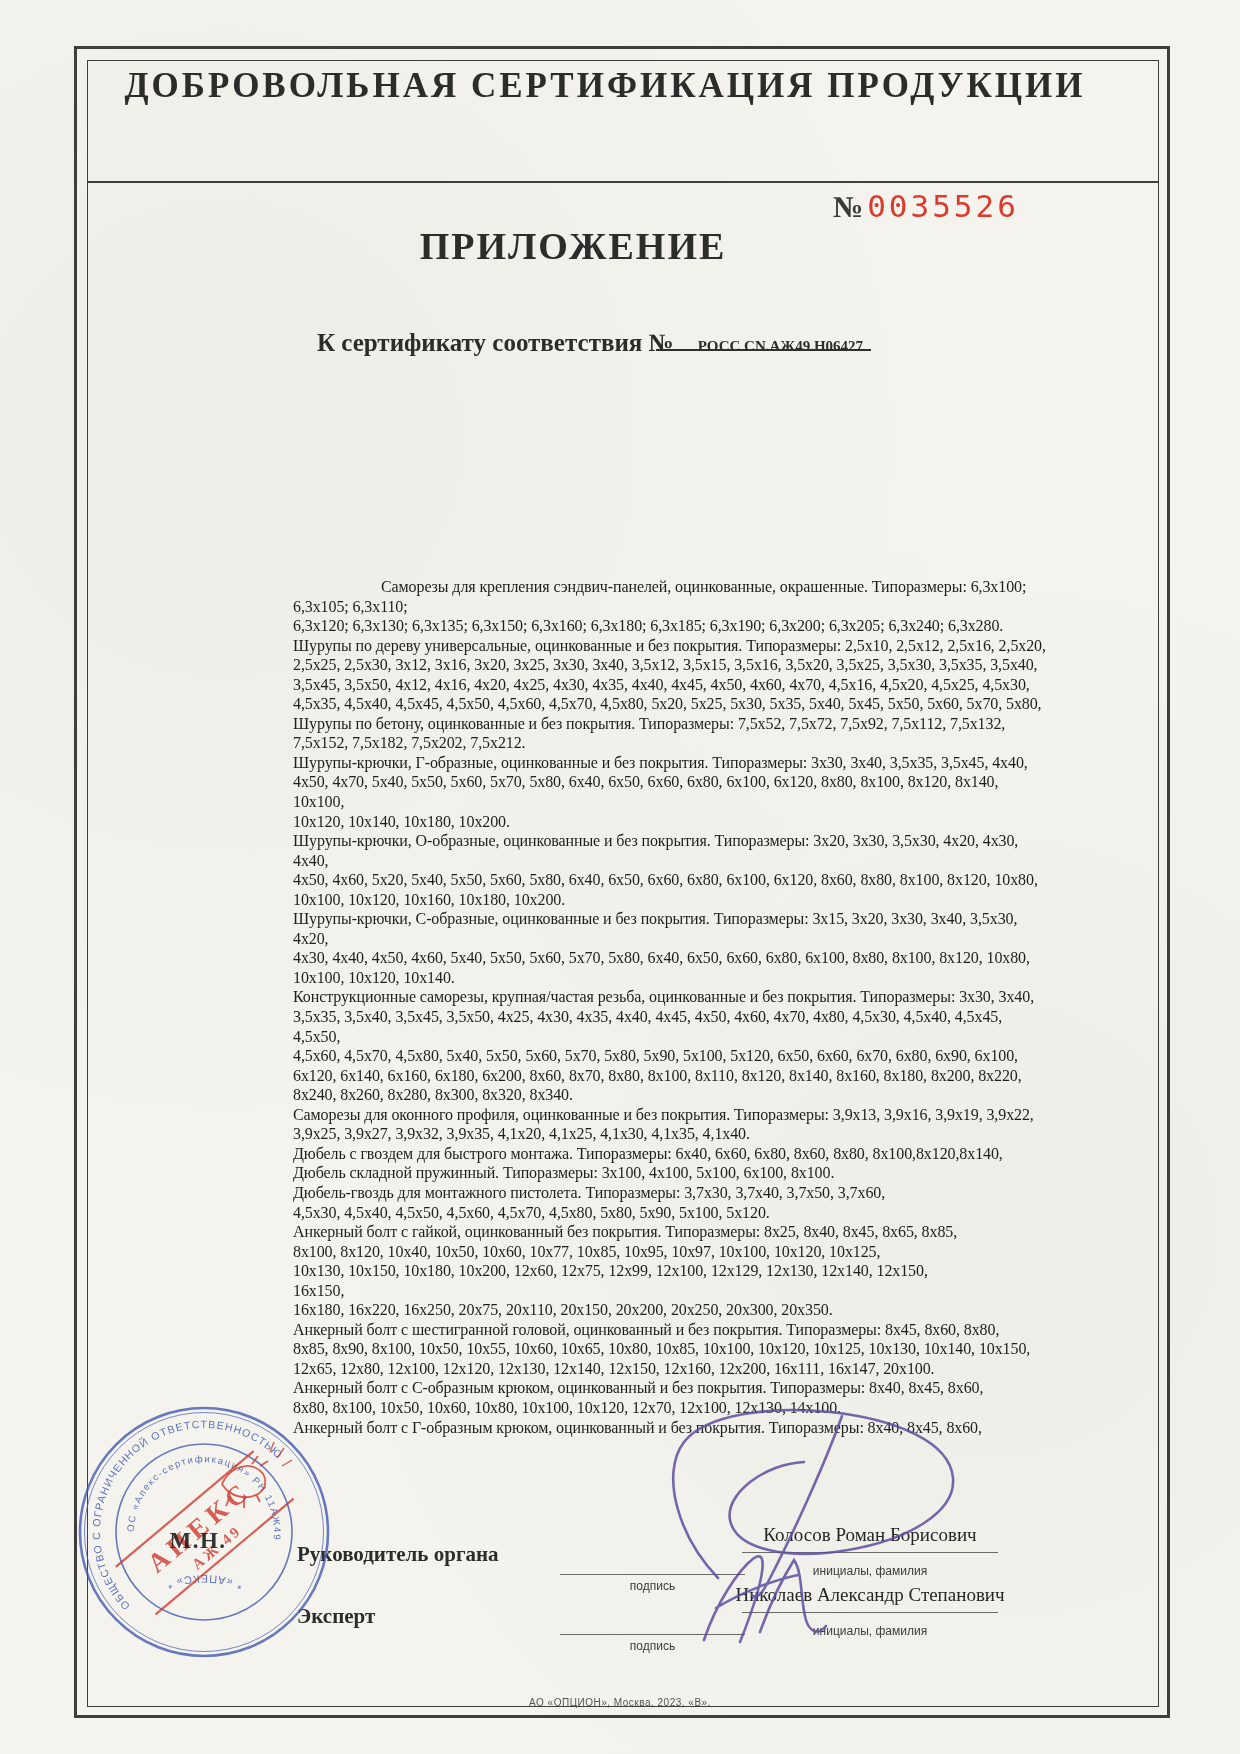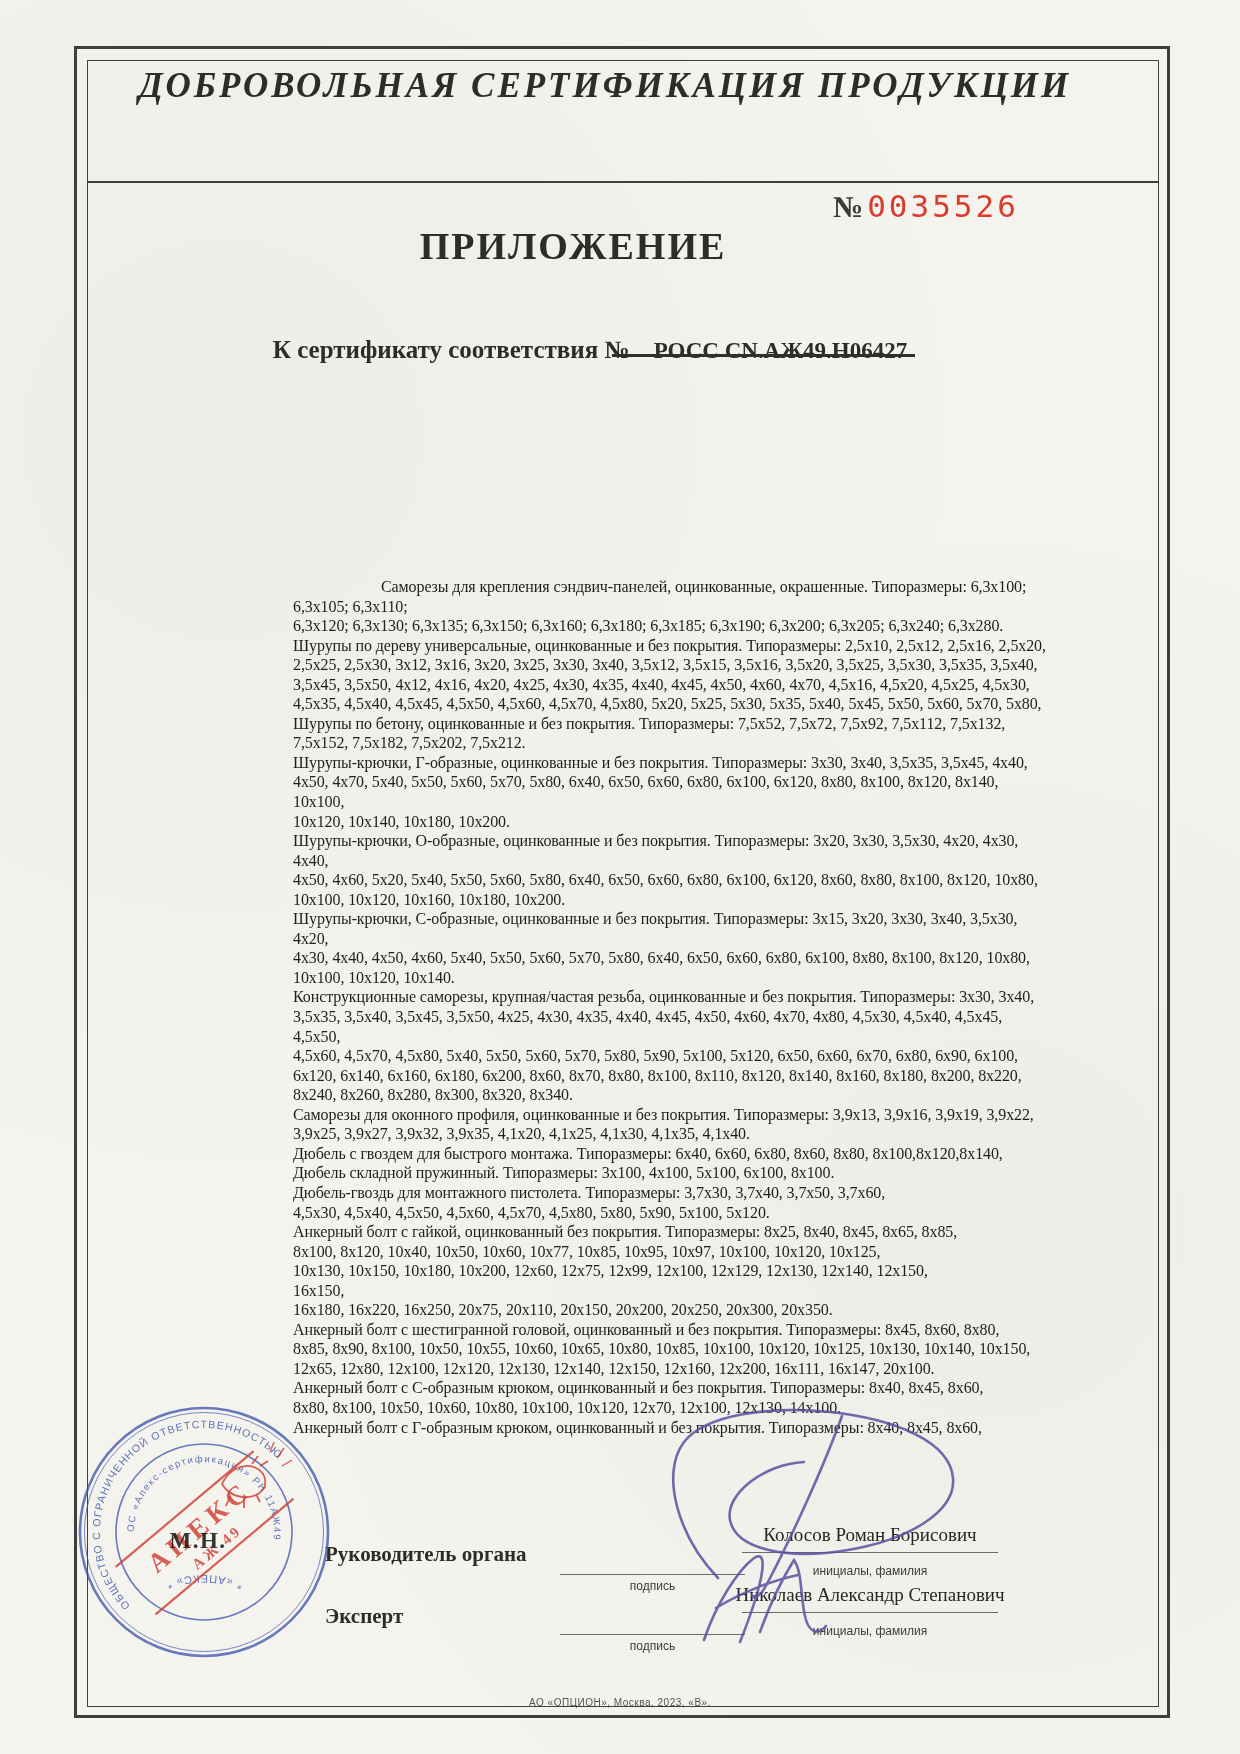--- a/index.html
+++ b/index.html
@@ -5,38 +5,38 @@
   html,body{margin:0;padding:0;background:#d9d8d4;}
   .page{position:relative;width:1240px;height:1754px;margin:0 auto;overflow:hidden;
     background:
       radial-gradient(circle at 18% 25%, rgba(120,115,100,.05), transparent 45%),
       radial-gradient(circle at 80% 70%, rgba(120,115,100,.05), transparent 45%),
       #f4f3ee;
     font-family:"Liberation Serif","DejaVu Serif",serif;color:#222;}
   .frame-outer{position:absolute;left:74px;top:46px;right:70px;bottom:36px;border:3px solid #3e3e3c;}
   .frame-inner{position:absolute;left:87px;top:60px;right:81px;bottom:47px;border:1.5px solid #3e3e3c;}
   .banner{position:absolute;left:87px;right:81px;top:66px;text-align:center;
-    font-size:35px;font-weight:700;letter-spacing:3px;color:#2c2c2a;transform:translateX(-18px);font-style:italic;}
+    font-size:35px;font-weight:700;letter-spacing:3px;color:#2c2c2a;transform:translateX(-18px);}
   .header-rule{position:absolute;left:87px;right:81px;top:181px;border-top:2.5px solid #3e3e3c;}
   .doc-number{position:absolute;left:833px;top:188px;white-space:nowrap;}
   .doc-number .pfx{font-size:30px;color:#3a3a38;font-weight:600;}
   .doc-number .val{font-family:"DejaVu Sans Mono","Liberation Mono",monospace;
     font-size:31px;color:#da3b2d;letter-spacing:3px;font-weight:500;}
   .page-title{position:absolute;left:0;right:0;top:224px;text-align:center;
     font-size:38px;font-weight:700;letter-spacing:2px;color:#2c2c2a;transform:translateX(-47px);}
   .subtitle{position:absolute;left:0;right:0;top:296px;text-align:center;white-space:nowrap;transform:translateX(-30px);}
   .subtitle .lbl{font-size:25px;font-weight:700;color:#2c2c2a;}
-  .subtitle .cert{font-size:23px;font-weight:700;color:#2c2c2a;margin-left:20px;position:relative;display:inline-block;margin-top:42px;}
+  .subtitle .cert{font-size:15px;font-weight:700;color:#2c2c2a;margin-left:20px;position:relative;display:inline-block;margin-top:42px;}
   .subtitle .cert::after{content:"";position:absolute;left:-42px;right:-8px;top:63%;height:2.5px;background:#2f2f2d;}
   .body-text{position:absolute;left:293px;top:577px;width:815px;
     font-size:16px;line-height:19.55px;letter-spacing:-0.1px;color:#1e1e1c;}
   .bline{white-space:nowrap;}
   .bline.ind{text-indent:88px;}
   
-  .sig-label{position:absolute;left:297px;font-size:21px;font-weight:700;color:#2c2c2a;white-space:nowrap;margin-left:28px;}
+  .sig-label{position:absolute;left:297px;font-size:21px;font-weight:700;color:#2c2c2a;white-space:nowrap;}
   .sig-line{position:absolute;left:560px;width:185px;border-top:1.5px solid #6b6b68;}
   .sig-cap{position:absolute;left:560px;width:185px;text-align:center;
     font-family:"Liberation Sans","DejaVu Sans",sans-serif;font-size:12px;color:#3c3c3a;}
   .sig-right{position:absolute;left:700px;width:340px;text-align:center;}
   .sig-right .nm{font-size:19px;color:#262624;white-space:nowrap;}
   .sig-right .ln{margin:6px 42px 0;border-top:1.5px solid #6b6b68;}
   .sig-right .cap{font-family:"Liberation Sans","DejaVu Sans",sans-serif;font-size:12px;color:#3c3c3a;margin-top:11px;}
   .scribbles{position:absolute;left:540px;top:1395px;width:560px;height:270px;pointer-events:none;}
   .stamp{position:absolute;left:72px;top:1400px;width:264px;height:264px;}
   .footer-note{position:absolute;left:0;right:0;top:1697px;text-align:center;

